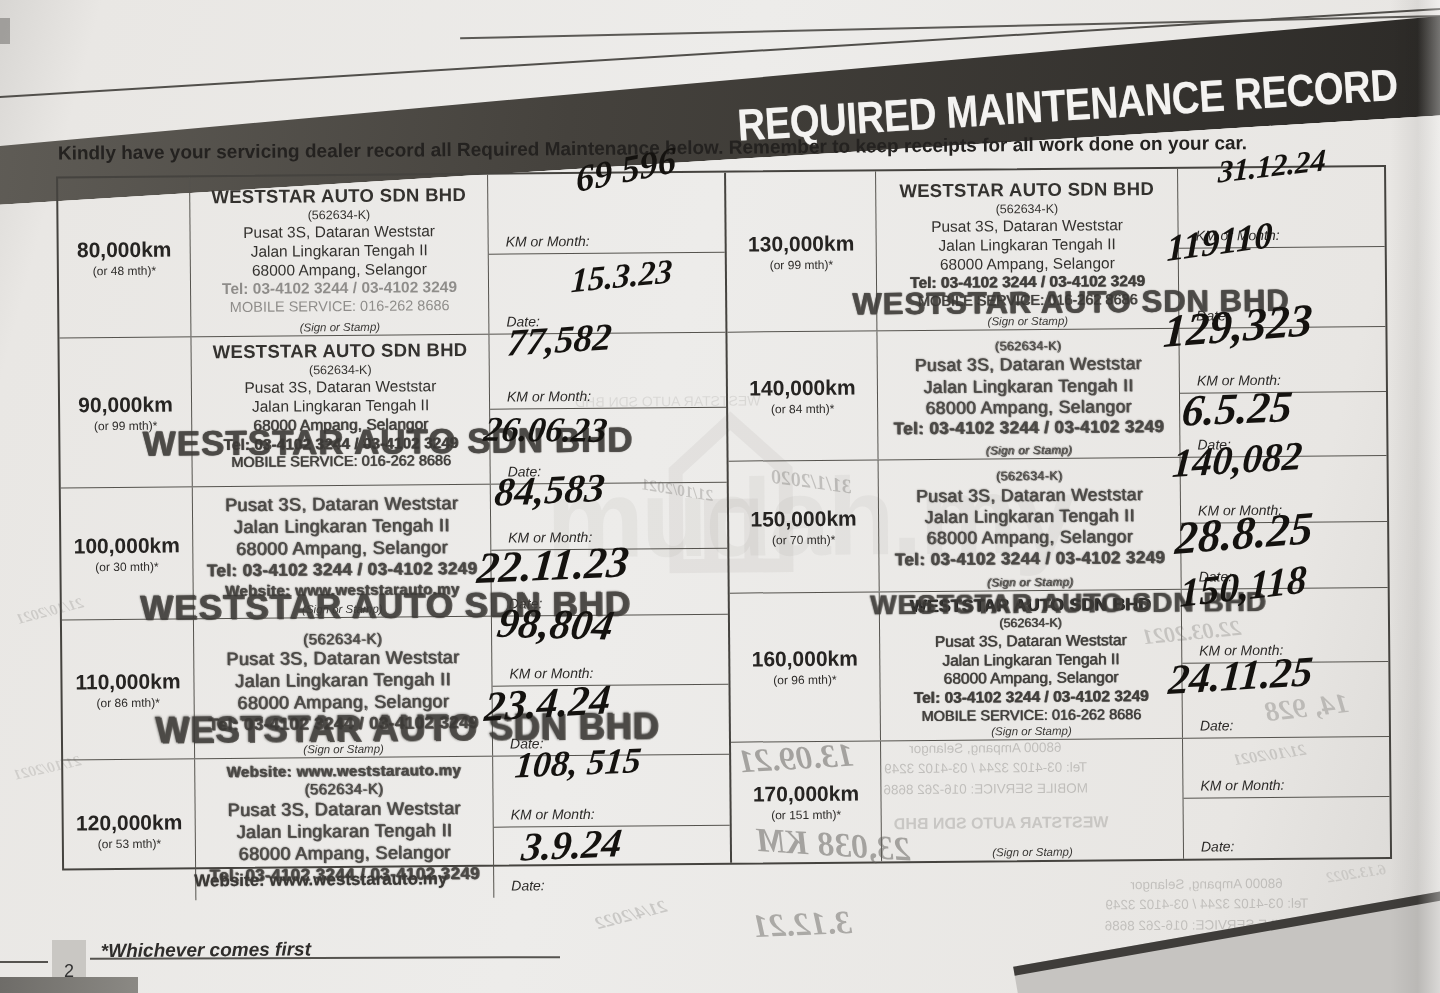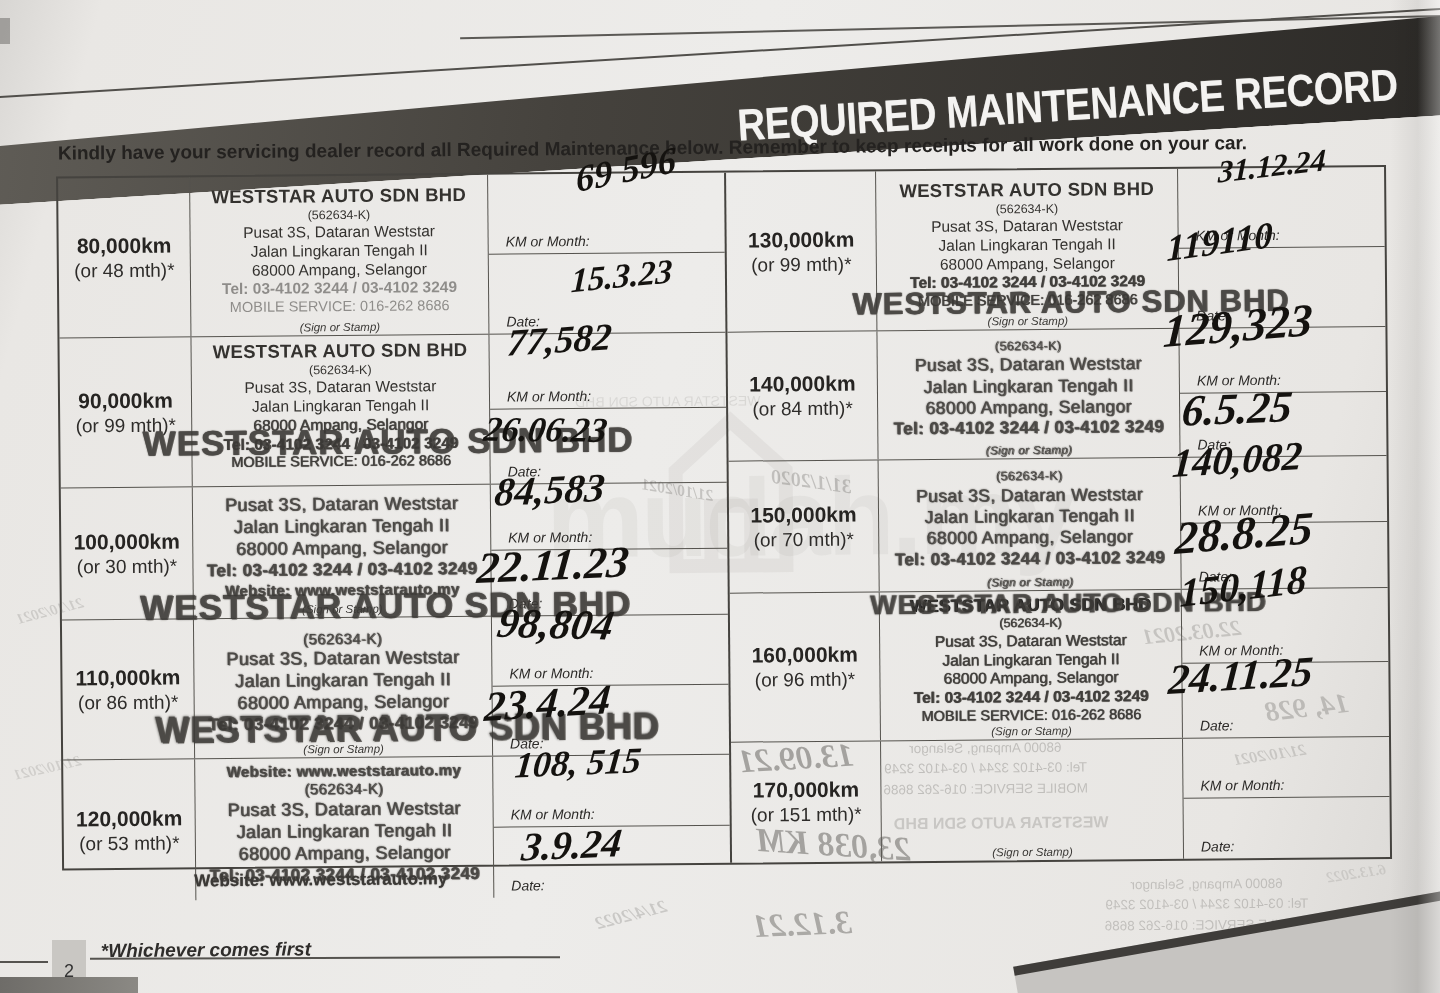--- a/index.html
+++ b/index.html
@@ -28,21 +28,21 @@
   .half.left{width:668px;border-right:2px solid #45433f;}
   .half.right{width:658px;}
   .rec{display:flex;border-bottom:1.5px solid #55534e;box-sizing:border-box;}
   .rec:last-child{border-bottom:none;flex:1;}
   .c{box-sizing:border-box;position:relative;}
   .lab{display:flex;flex-direction:column;align-items:center;justify-content:center;
     border-right:1.5px solid #55534e;}
   .half.left .lab{width:132px;}
   .half.right .lab{width:150px;}
   .iv{font-size:21px;font-weight:700;color:#262422;}
-  .mo{font-size:19px;color:#2e2c2a;margin-top:2px;text-align:center;}
+  .mo{font-size:12px;color:#2e2c2a;margin-top:2px;text-align:center;}
   .stp{flex:1;border-right:1.5px solid #55534e;display:flex;flex-direction:column;
     align-items:center;justify-content:center;padding:4px 2px 14px 2px;overflow:visible;}
   .half.left .val{width:236px;}
   .half.right .val{width:206px;}
   .val{display:flex;flex-direction:column;}
   .sub{position:relative;flex:1;overflow:visible;}
   .sub.km{border-bottom:1.4px solid #55534e;}
   .fl{position:absolute;left:7px;bottom:4px;font-size:14px;font-style:italic;font-weight:400;color:#2c2a28;margin-left:10px;}
   
   .ln{white-space:nowrap;color:#34322f;line-height:1.22;}

